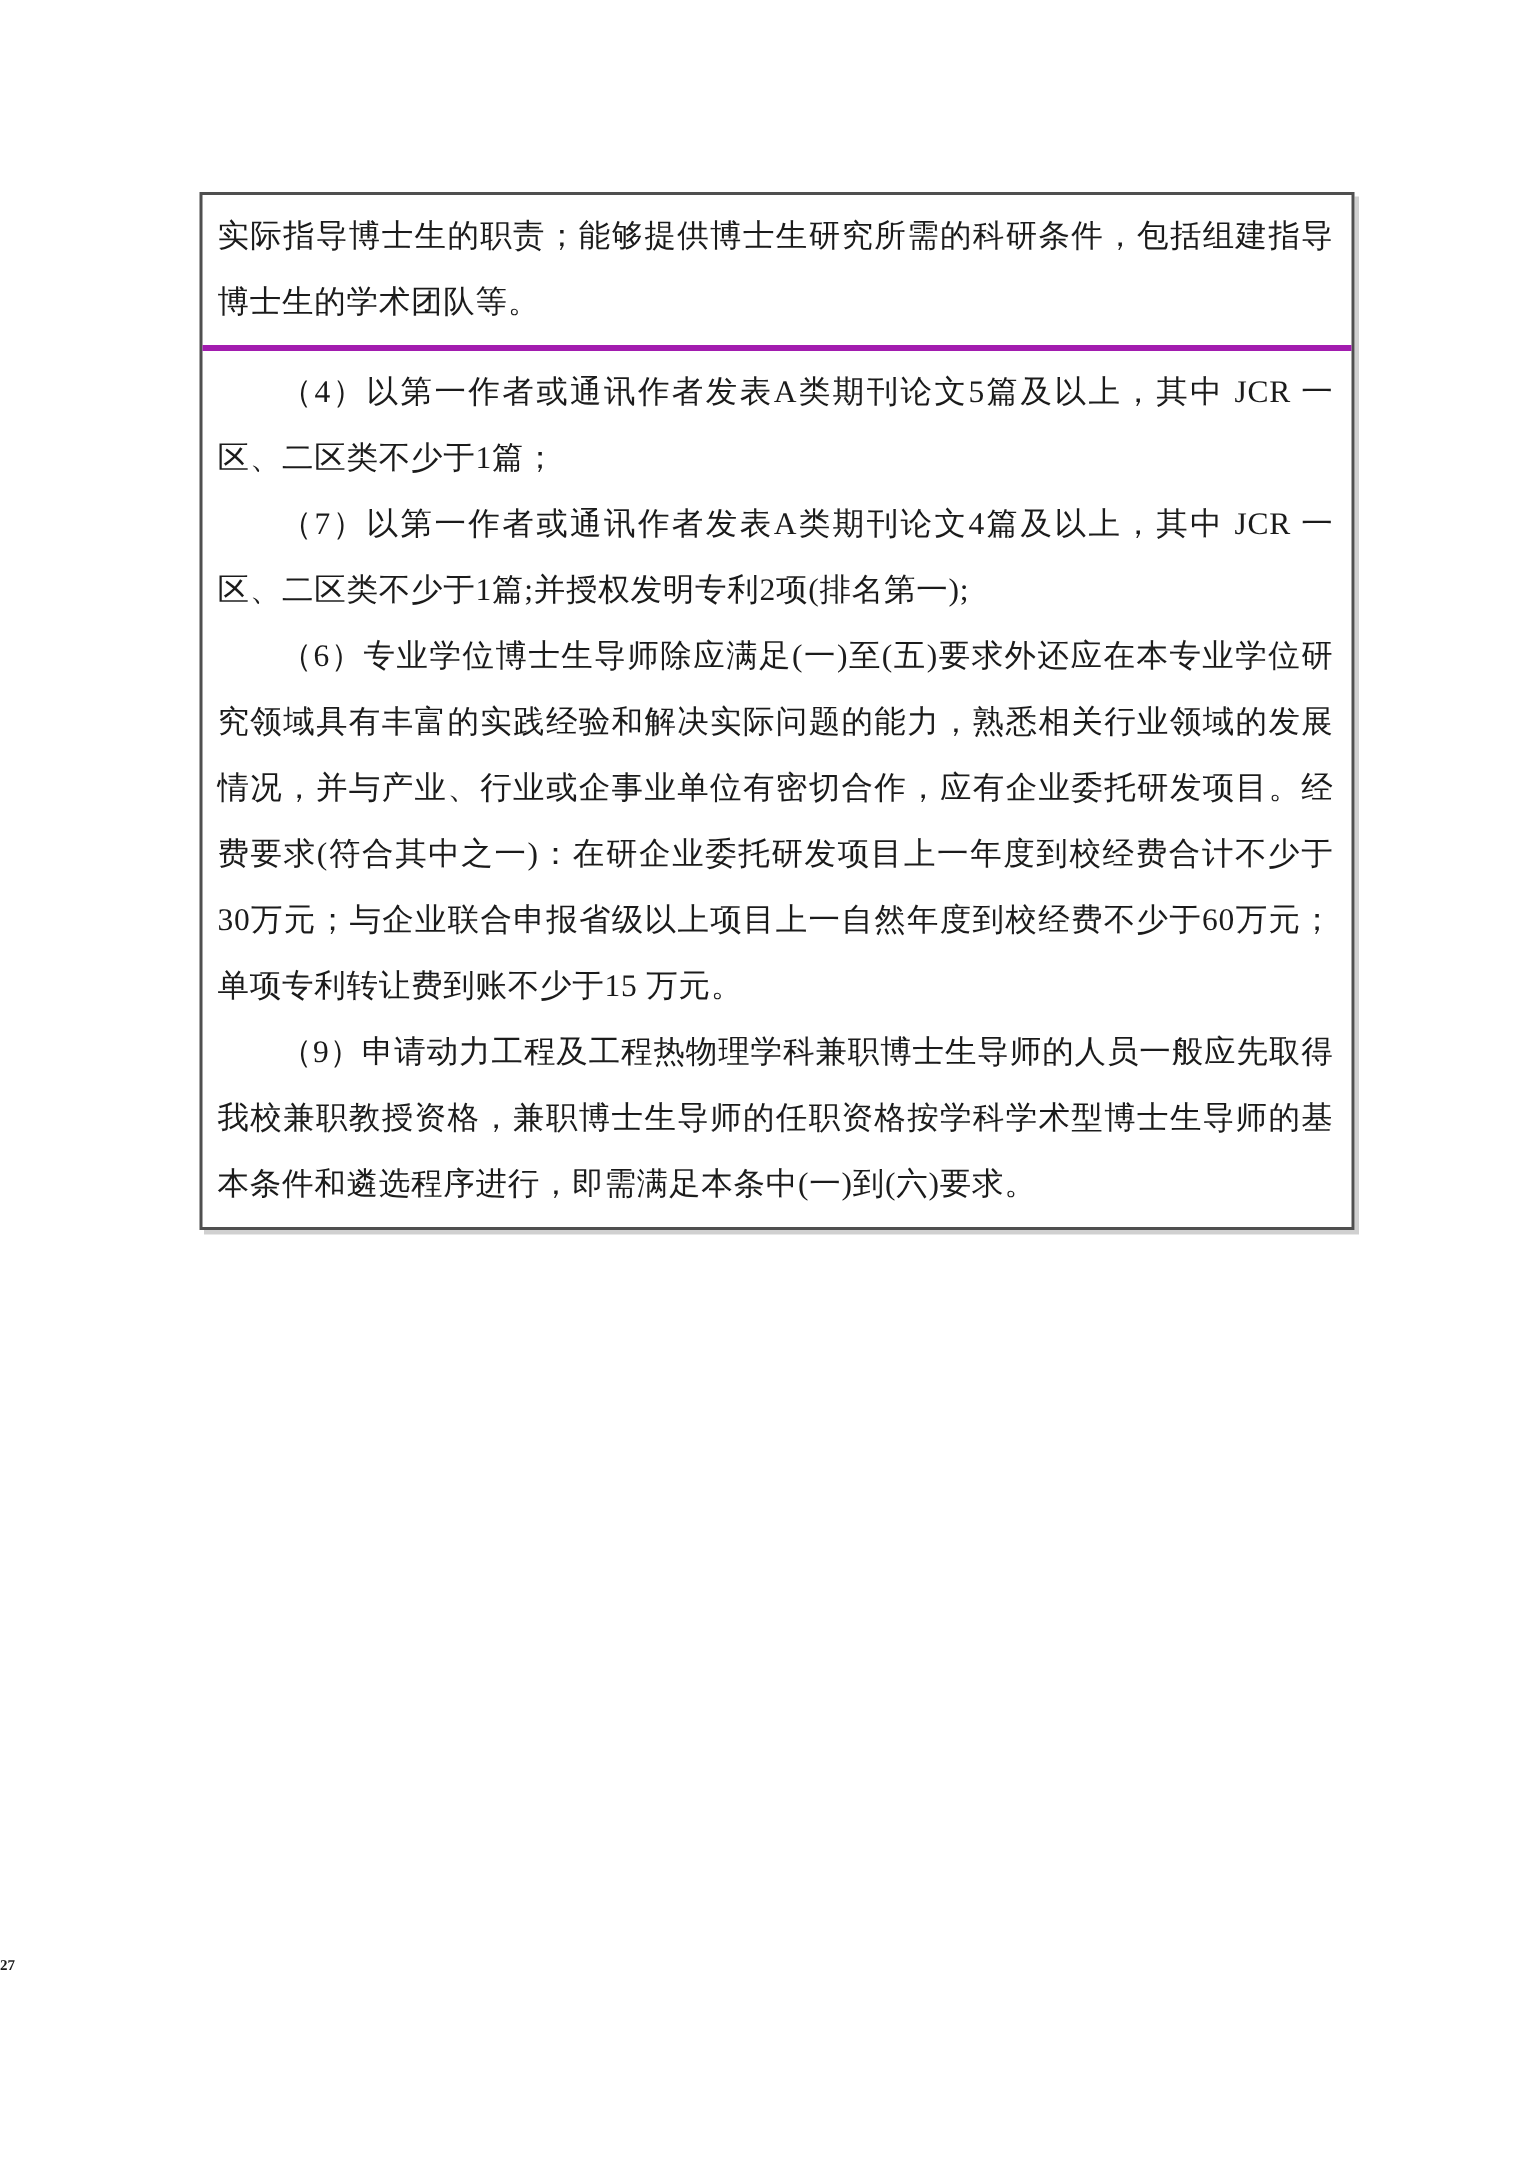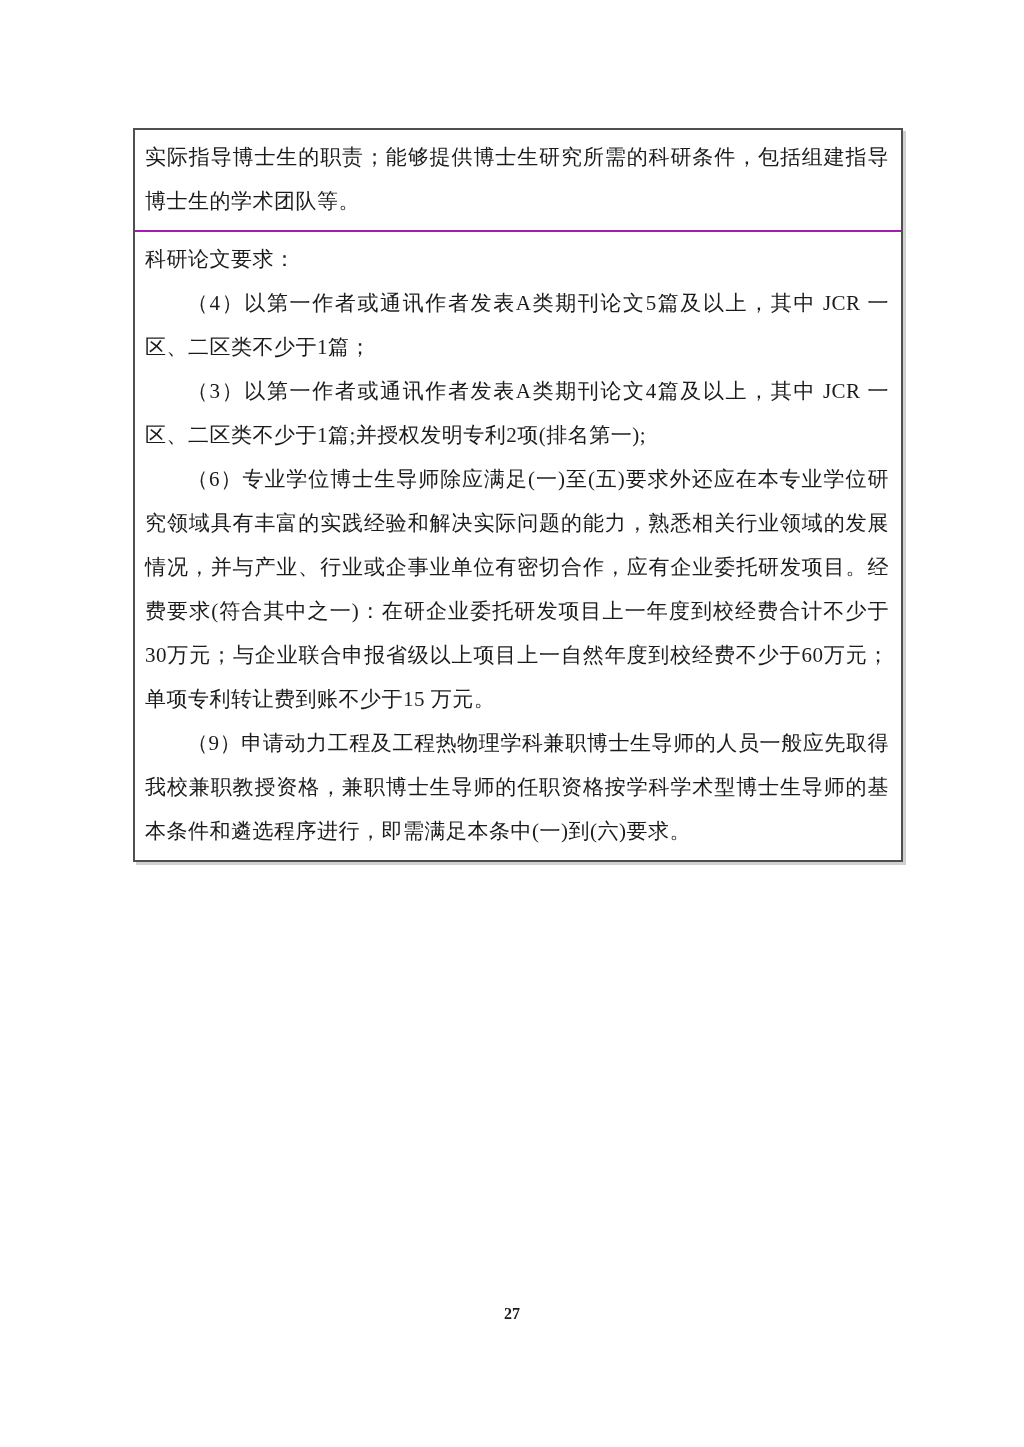--- a/index.html
+++ b/index.html
@@ -28,54 +28,52 @@
   }
   .cell {
     box-sizing: border-box;
     padding: 5px 12px 7px 10px;
     font-size: 21px;
     line-height: 44px;
     text-align: justify;
     letter-spacing: 0.5px;
   }
   .cell-top {
-    border-bottom: 2px solid #a21caf;
+    border-bottom: 4px solid #a21caf;
   }
   .cell p {
     margin: 0;
   }
   .para-item {
     text-indent: 2em;
   }
   .page-footer {
     position: absolute;
     left: 0;
     top: 1305px;
     width: 100%;
-    text-align: center;
-    font-size: 16px;
+    font-size: 10px;
     font-weight: bold;
     color: #1b1b1b;
   }
 </style>
 </head>
 <body>
 
 <div class="page">
 
   <div class="doc-table">
 
     <div class="cell cell-top">
       <p>实际指导博士生的职责；能够提供博士生研究所需的科研条件，包括组建指导博士生的学术团队等。</p>
     </div>
 
     <div class="cell">
-      <p>科研论文要求：</p>
       <p class="para-item">（4）以第一作者或通讯作者发表A类期刊论文5篇及以上，其中 JCR 一区、二区类不少于1篇；</p>
-      <p class="para-item">（3）以第一作者或通讯作者发表A类期刊论文4篇及以上，其中 JCR 一区、二区类不少于1篇;并授权发明专利2项(排名第一);</p>
+      <p class="para-item">（7）以第一作者或通讯作者发表A类期刊论文4篇及以上，其中 JCR 一区、二区类不少于1篇;并授权发明专利2项(排名第一);</p>
       <p class="para-item">（6）专业学位博士生导师除应满足(一)至(五)要求外还应在本专业学位研究领域具有丰富的实践经验和解决实际问题的能力，熟悉相关行业领域的发展情况，并与产业、行业或企事业单位有密切合作，应有企业委托研发项目。经费要求(符合其中之一)：在研企业委托研发项目上一年度到校经费合计不少于30万元；与企业联合申报省级以上项目上一自然年度到校经费不少于60万元；单项专利转让费到账不少于15 万元。</p>
       <p class="para-item">（9）申请动力工程及工程热物理学科兼职博士生导师的人员一般应先取得我校兼职教授资格，兼职博士生导师的任职资格按学科学术型博士生导师的基本条件和遴选程序进行，即需满足本条中(一)到(六)要求。</p>
     </div>
 
   </div>
 
   <div class="page-footer">27</div>
 
 </div>
 

